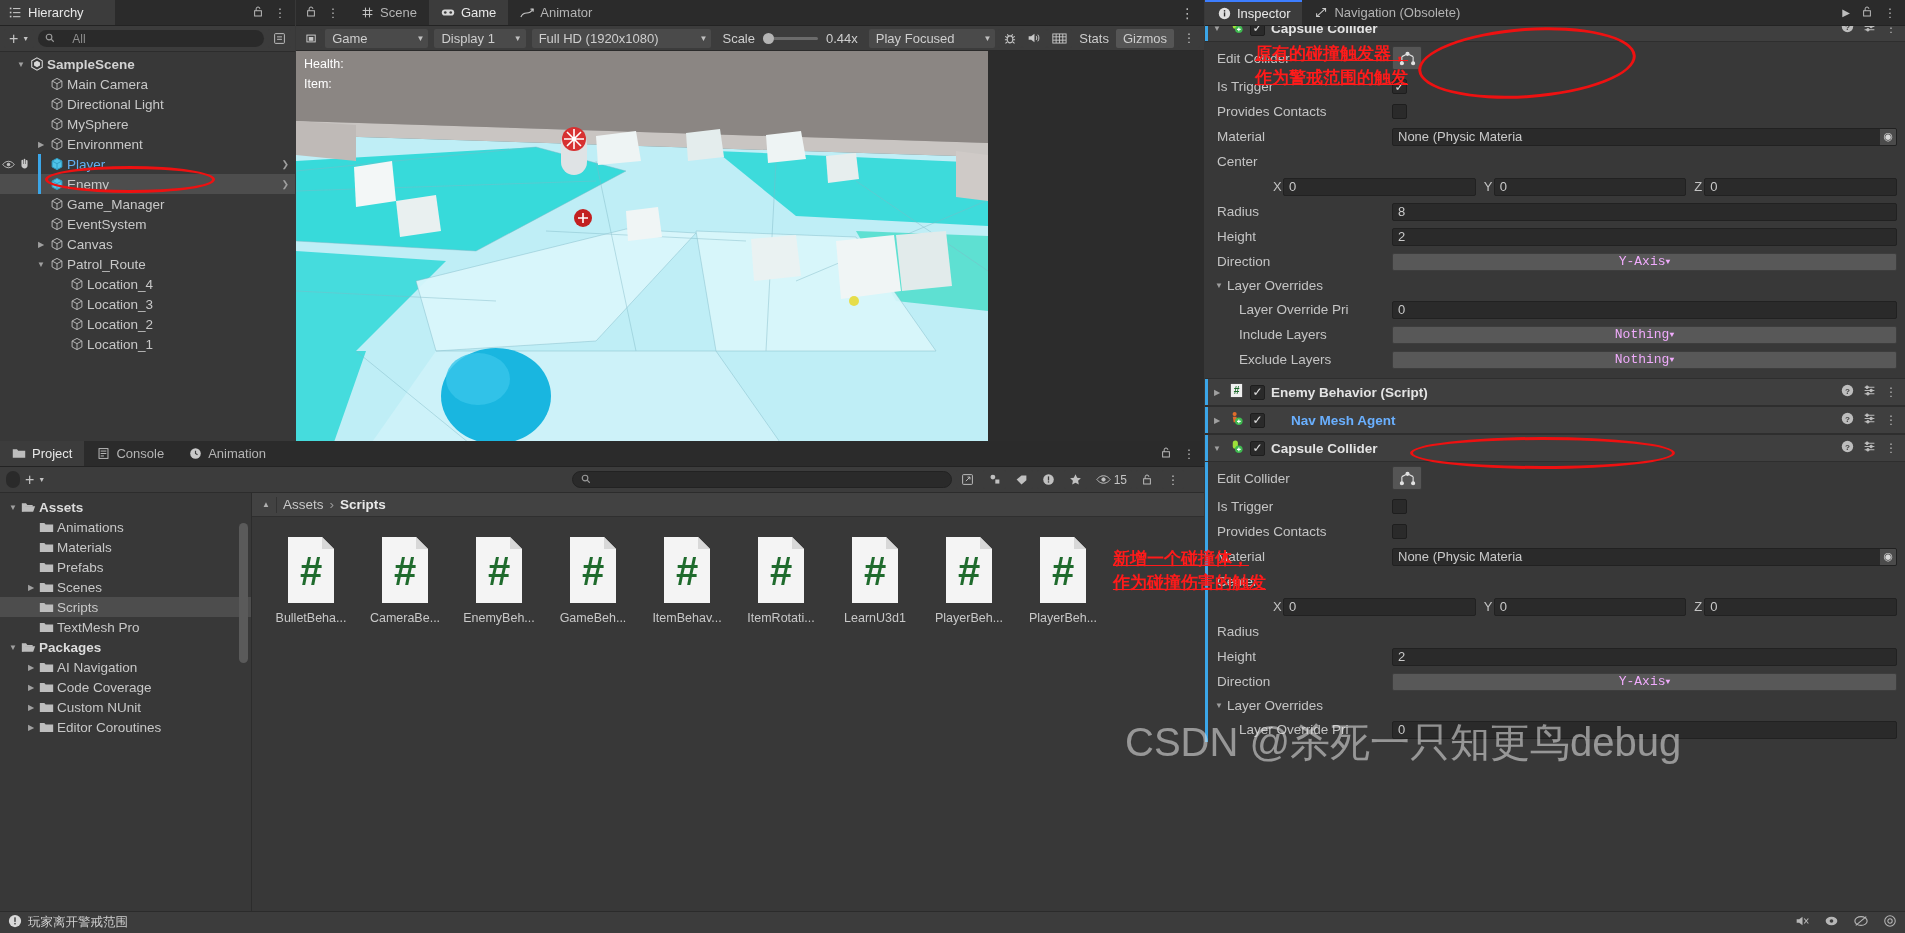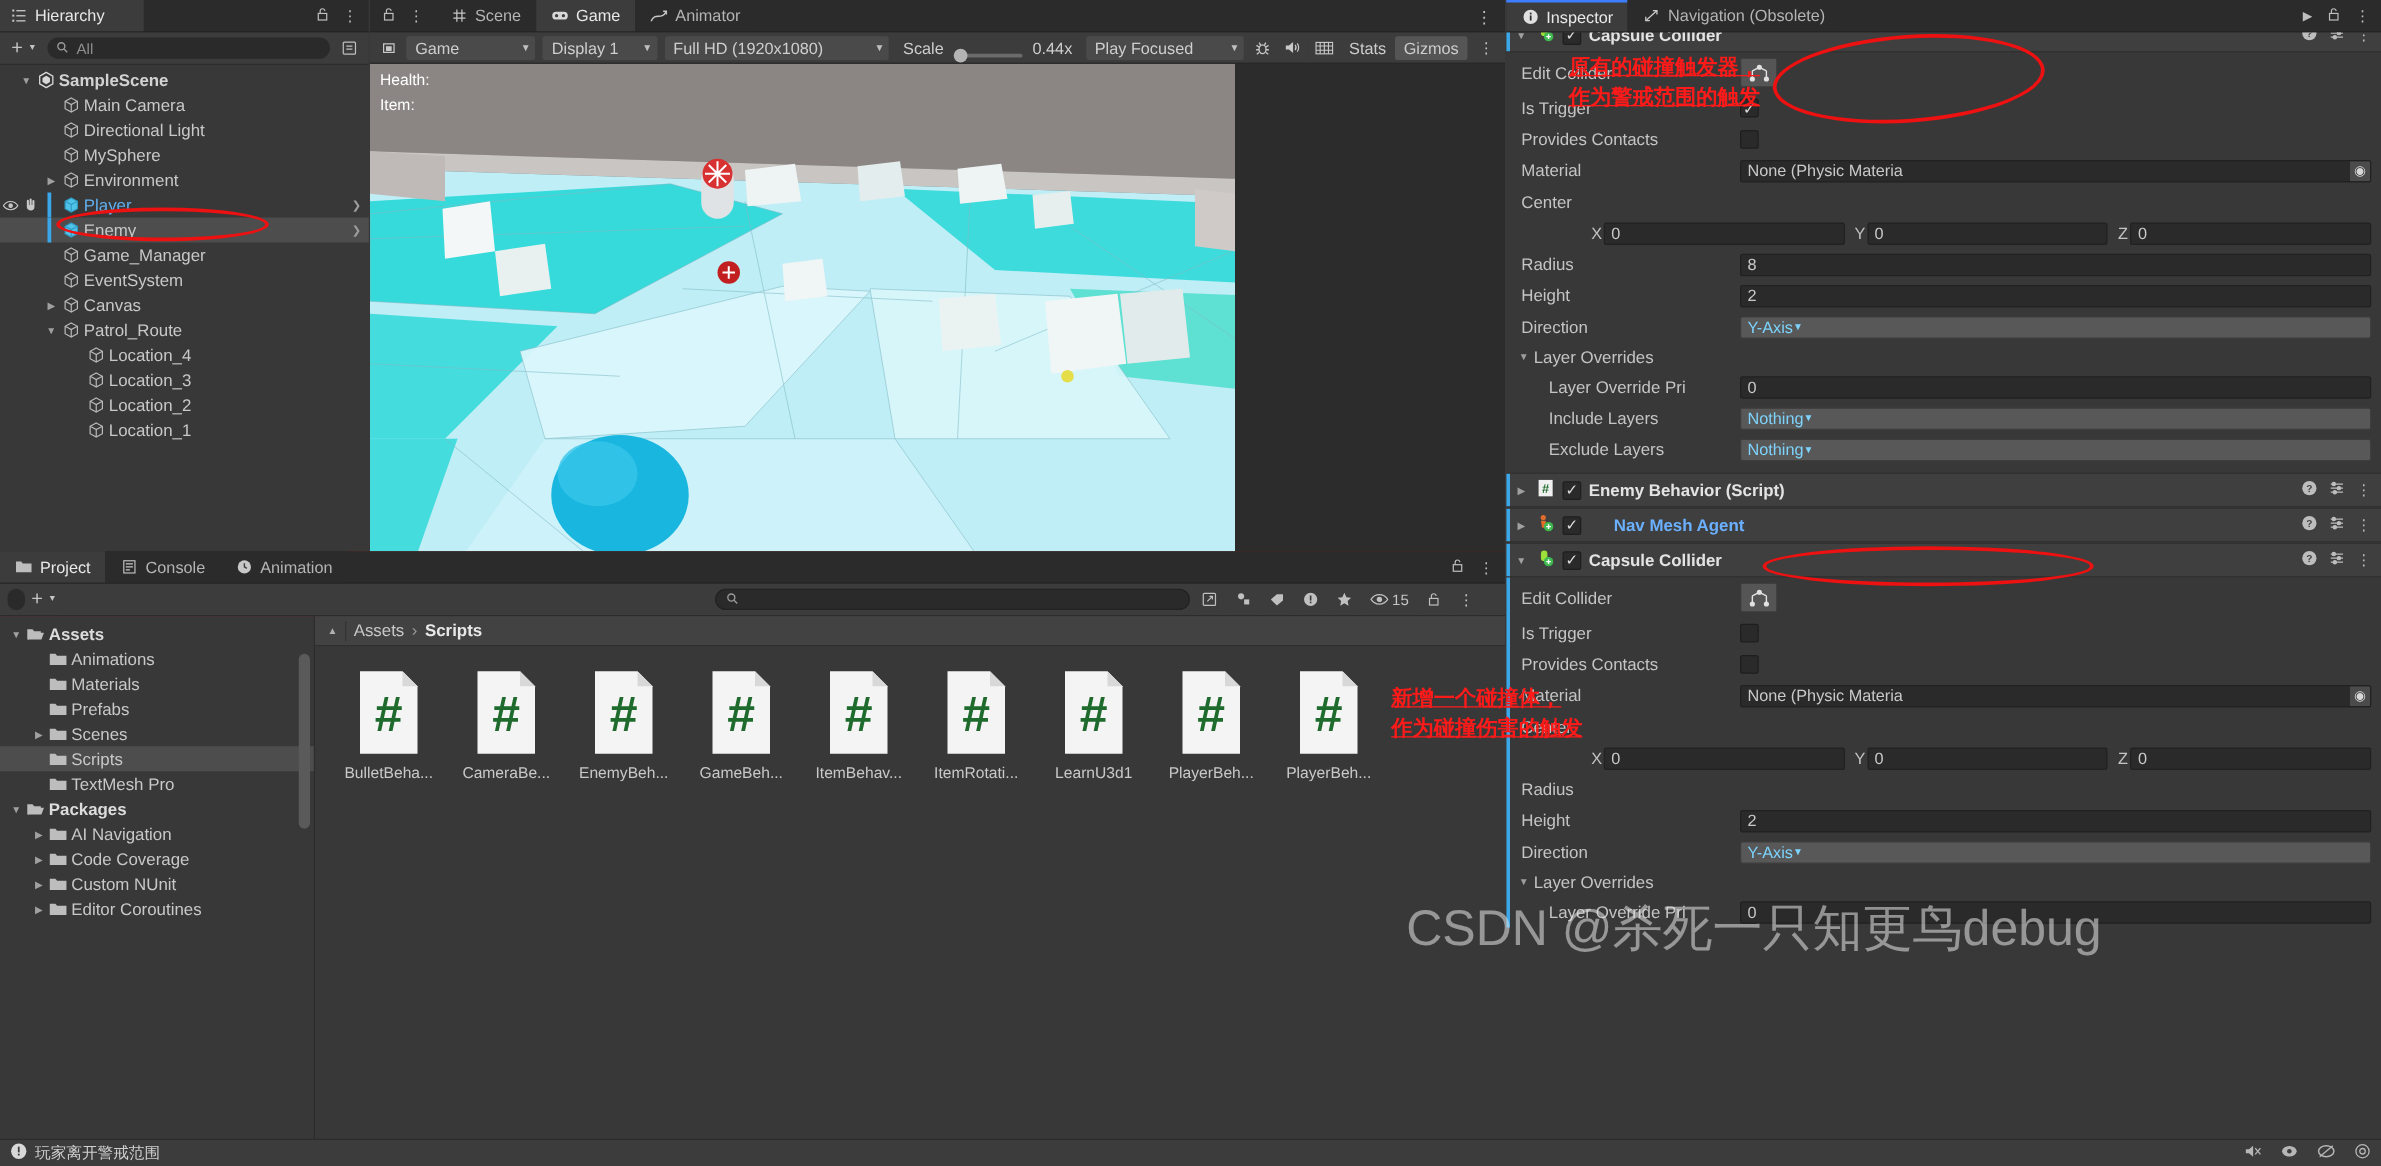--- a/index.html
+++ b/index.html
@@ -34,40 +34,40 @@
   .searchbox {
     flex:1; height:17px; background:#2a2a2a; border-radius:9px;
     display:flex; align-items:center; padding:0 8px; gap:5px;
     color:#8d8d8d; font-size:12px; border:1px solid #222;
   }
 
   
   #hierarchy { position:absolute; left:0; top:0; width:295px; height:440px; background:#383838; }
   #hierarchy .tabbar .tab { padding:0 10px 0 8px; }
   .h-tools { height:26px; background:#3c3c3c; display:flex; align-items:center; gap:4px; padding:0 4px; border-bottom:1px solid #2c2c2c;}
-  .h-search { flex:1; height:17px; background:#2a2a2a; border-radius:9px; display:flex; align-items:center; padding:0 7px; gap:6px; color:#8f8f8f; font-size:12px;}
+  .h-search { flex:1; height:17px; background:#2a2a2a; border-radius:9px; display:flex; align-items:center; padding:0 7px; gap:17px; color:#8f8f8f; font-size:12px;}
   .tree { padding-top:2px; font-size:13.5px; }
   .trow { height:20px; display:flex; align-items:center; position:relative; white-space:nowrap; }
   .trow .arrow { width:14px; text-align:center; color:#a0a0a0; font-size:8px; flex:none; }
   .trow .gicon { width:17px; flex:none; display:flex; align-items:center; justify-content:center; }
   .trow .lbl { margin-left:2px; }
   .trow.sel { background:#4d4d4d; }
   .trow.selblue .lbl { color:#61afef; }
   .trow.scene .lbl { font-weight:bold; color:#d2d2d2; }
 
   
   #gamepanel { position:absolute; left:296px; top:0; width:908px; height:440px; background:#383838; }
   .gtoolbar { height:25px; background:#3c3c3c; display:flex; align-items:center; gap:0; border-bottom:1px solid #2b2b2b; font-size:13px;}
   .gsel {
     height:19px; background:#4a4a4a; border-radius:2px; margin:0 3px;
     display:flex; align-items:center; padding:0 4px 0 7px; color:#cecece;
     gap:6px;
   }
   .gsel .caret { font-size:8px; color:#c0c0c0; }
-  .scaleWrap { display:flex; align-items:flex-end; gap:8px; padding:0 8px; color:#cecece; }
+  .scaleWrap { display:flex; align-items:center; gap:8px; padding:0 8px; color:#cecece; }
   .slider { width:55px; height:3px; background:#6b6b6b; border-radius:2px; position:relative; }
   .slider .knob { position:absolute; left:0; top:-4px; width:11px; height:11px; border-radius:50%; background:#b4b4b4; }
   .gspacer { flex:1; }
   .gbtn { height:19px; padding:0 7px; display:flex; align-items:center; color:#cdcdcd; font-size:13px; }
   .gbtn.on { background:#555; border-radius:2px; }
   .gameview { position:relative; width:100%; height:414px; background:#222; overflow:hidden; }
 
   
   #inspector { position:absolute; left:1205px; top:0; width:700px; height:933px; background:#383838; }
   #inspector .tabbar { background:#2b2b2b; }
@@ -86,22 +86,22 @@
   .row { height:25px; display:flex; align-items:center; padding-left:12px; }
   .row .rl { width:175px; color:#c4c4c4; font-size:13.5px; white-space:nowrap; overflow:hidden; }
   .row .rl.ind { padding-left:22px; width:175px;}
   .field {
     flex:1; height:18px; background:#2a2a2a; border:1px solid #212121; border-radius:2px;
     color:#c9c9c9; font-size:13px; display:flex; align-items:center; padding:0 5px; margin-right:8px;
     position:relative; overflow:hidden; white-space:nowrap;
   }
   .dropfield {
     flex:1; height:18px; background:#585858; border:1px solid #3d3d3d; border-radius:2px;
-    color:#7dd3fc; font-size:13px; display:flex; align-items:center; justify-content:flex-start;
-    padding:0 5px; margin-right:8px;
+    color:#f0abfc; font-size:13px; display:flex; align-items:center; justify-content:center;
+    padding:0 5px; margin-right:8px;font-family:Liberation Mono, monospace;
   }
   .dropfield .caret { font-size:8px; }
   .objfield {
     flex:1; height:18px; background:#2a2a2a; border:1px solid #212121; border-radius:2px;
     color:#c9c9c9; font-size:13px; display:flex; align-items:center; justify-content:space-between;
     padding:0 0 0 5px; margin-right:8px; overflow:hidden;
   }
   .objfield .circ {
     width:16px; height:16px; flex:none; background:#4b4b4b; display:flex; align-items:center;
     justify-content:center; color:#d8d8d8; font-size:11px;

